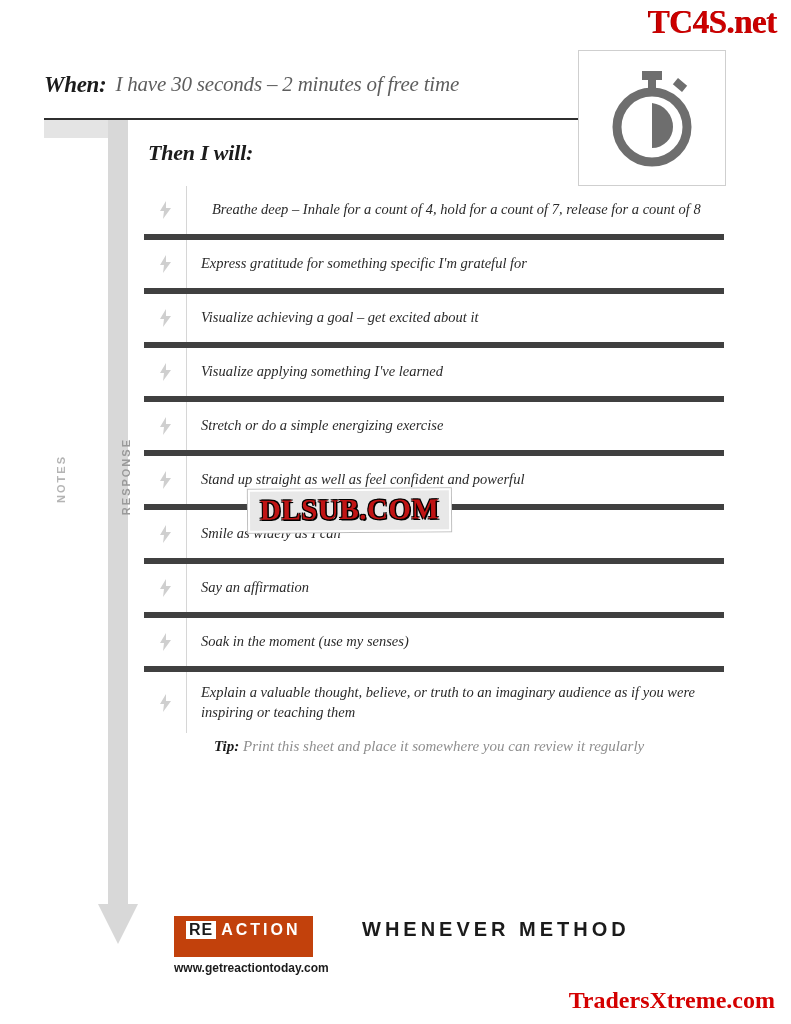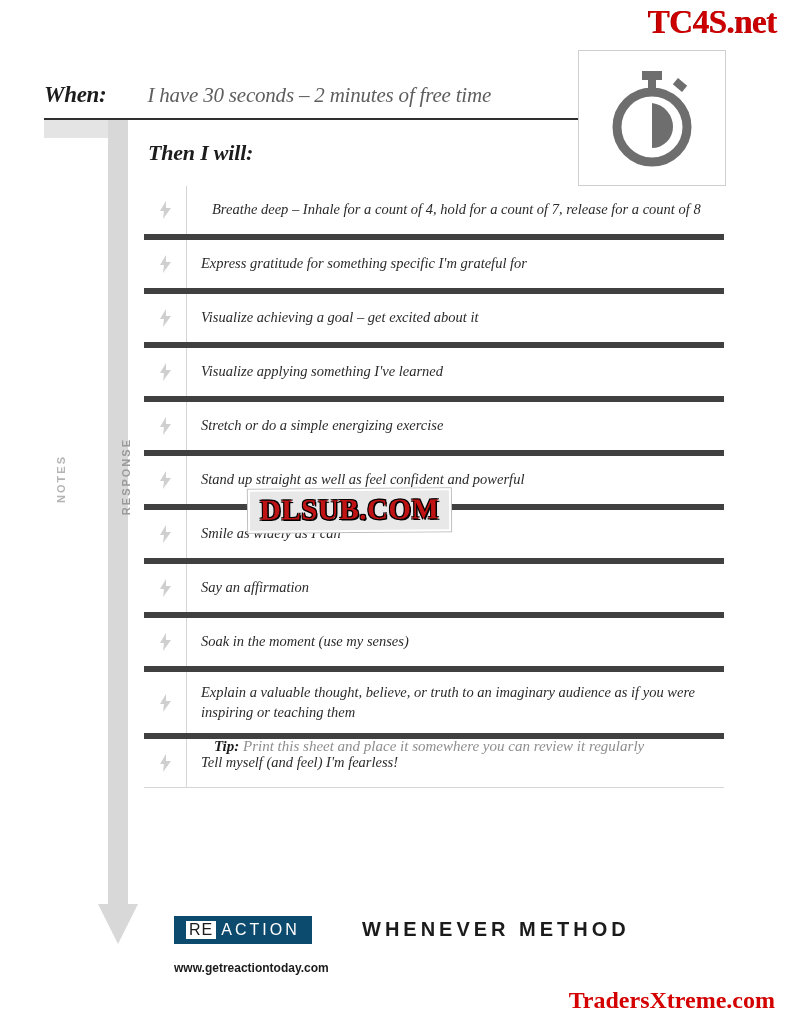--- a/index.html
+++ b/index.html
@@ -57,22 +57,20 @@
 
   
   .when-row {
     position: absolute;
     left: 44px;
     top: 72px;
     width: 540px;
     height: 46px;
     border-bottom: 2px solid #2f2f2f;
     display: flex;
-    align-items: center;
-    gap: 32px;
   }
   .when-label {
     font-family: "Liberation Serif", serif;
     font-style: italic;
     font-weight: bold;
     font-size: 23px;
     color: #1c1c1c;
     margin-right: 9px;
     letter-spacing: -0.3px;
   }
@@ -198,25 +196,25 @@
   .tip b {
     color: #1c1c1c;
     font-weight: bold;
   }
 
   
   .logo-box {
     position: absolute;
     left: 174px;
     top: 916px;
-    background: #0c4a6e;
+    background: #c2410c;
     color: #ffffff;
-    padding: 5px 12px 5px 12px;
+    padding: 5px 12px 18px 12px;
     font-size: 16px;
-    font-weight: normal;
+    font-weight: bold;
     letter-spacing: 3px;
     display: flex;
     align-items: center;
   }
   .logo-re {
     display: inline-block;
     background: #ffffff;
     color: #1b1b1b;
     padding: 0 3px;
     margin-right: 5px;
@@ -344,28 +342,20 @@
     <div class="row-text">Soak in the moment (use my senses)</div>
   </div>
   <div class="row">
     <div class="row-icon">
       <svg width="11" height="18" viewBox="0 0 11 18">
           <polygon points="6,0 0,10 4,10 3,18 11,7 6,7" fill="#cfcfcf"></polygon>
         </svg>
     </div>
     <div class="row-text">Explain a valuable thought, believe, or truth to an imaginary audience as if you were inspiring or teaching them</div>
   </div>
-  <div class="row row-last">
-    <div class="row-icon">
-      <svg width="11" height="18" viewBox="0 0 11 18">
-          <polygon points="6,0 0,10 4,10 3,18 11,7 6,7" fill="#cfcfcf"></polygon>
-        </svg>
-    </div>
-    <div class="row-text">Tell myself (and feel) I'm fearless!</div>
-  </div>
 </div>
 
 <div class="tip">
   <b>Tip:</b>
   <span>Print this sheet and place it somewhere you can review it regularly</span>
 </div>
 
 <div class="wm-center">DLSUB.COM</div>
 
 <div class="logo-box">

